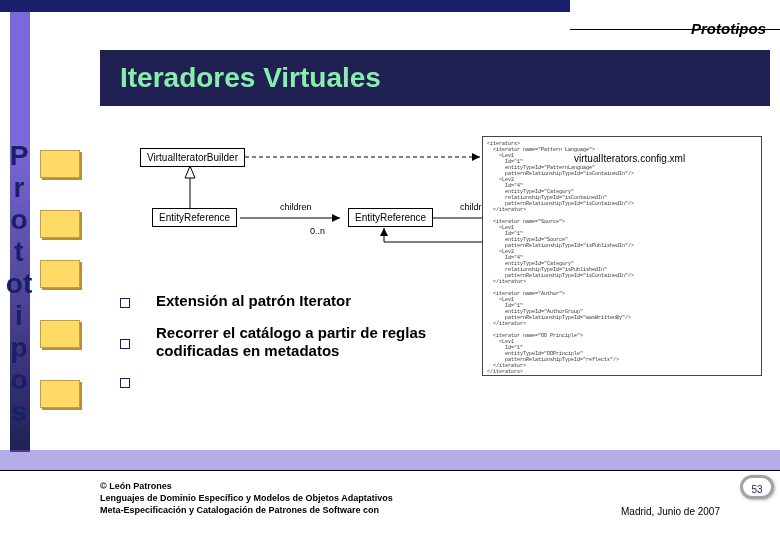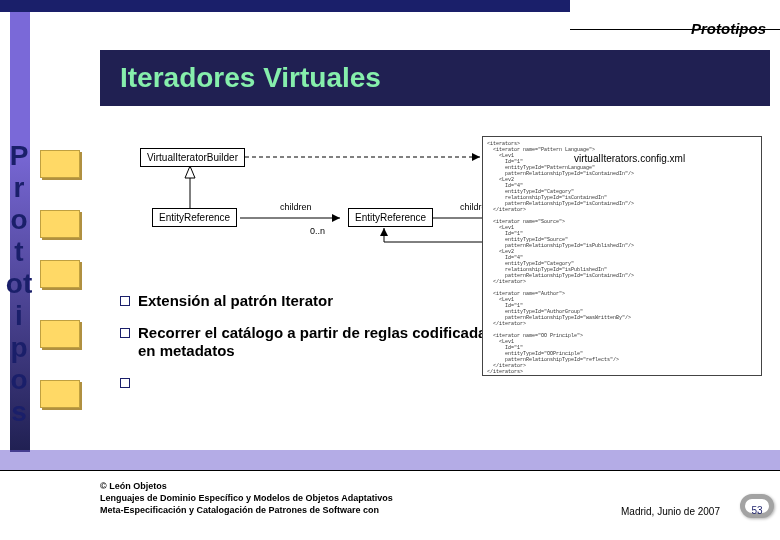--- a/index.html
+++ b/index.html
@@ -119,22 +119,22 @@
     color: #333;
     white-space: pre;
   }
   .bullets {
     position: absolute;
     top: 292px; left: 120px;
     width: 380px;
   }
   .bullets .row {
     display: flex;
-    align-items: flex-start;
-    gap: 8px;
+    align-items: center;
+    gap: 26px;
     margin-bottom: 14px;
   }
   .bullets .sq {
     width: 10px; height: 10px;
     border: 1px solid #1a1f6a;
     margin-top: 4px;
     flex: 0 0 10px;
   }
   .bullets .txt {
     font-size: 15px;
@@ -164,23 +164,23 @@
     color: #000;
   }
   .footer-right {
     position: absolute;
     top: 506px; right: 60px;
     font-size: 10px;
     color: #000;
   }
   .page-badge {
     position: absolute;
-    top: 494px; right: 6px;
+    top: 475px; right: 6px;
     width: 34px; height: 24px;
-    border: 5px solid #a3a3a3;
+    border: 3px solid #a3a3a3;
     border-radius: 12px;
     background: #fff;
     box-shadow: 1px 1px 3px rgba(0,0,0,.3);
     font-size: 10px;
     color: #1a1f6a;
     text-align: center;
     line-height: 24px;
   }
 </style>
 </head>
@@ -289,18 +289,18 @@
   </div>
   <div class="row">
     <div class="sq"></div>
   </div>
 </div>
 
 <div class="purple-underlay"></div>
 <div class="footer-line"></div>
 
 <div class="footer-left">
-  <div>© León Objetos</div>
+  <div>© León Patrones</div>
   <div>Lenguajes de Dominio Específico y Modelos de Objetos Adaptativos</div>
   <div>Meta-Especificación y Catalogación de Patrones de Software con</div>
 </div>
 <div class="footer-right">Madrid, Junio de 2007</div>
 <div class="page-badge">53</div>
 
 </body></html>

